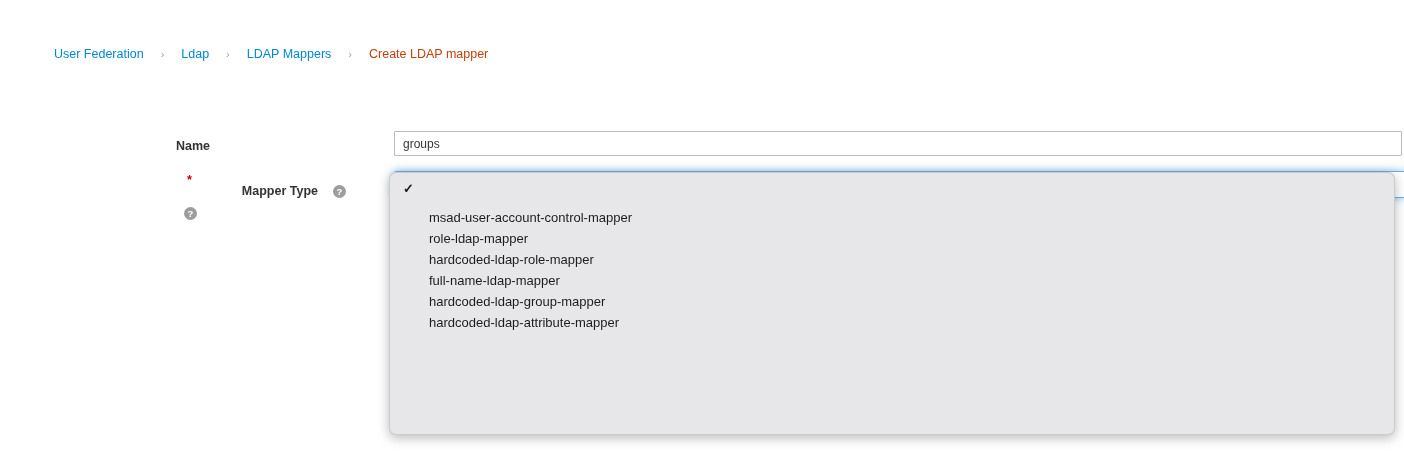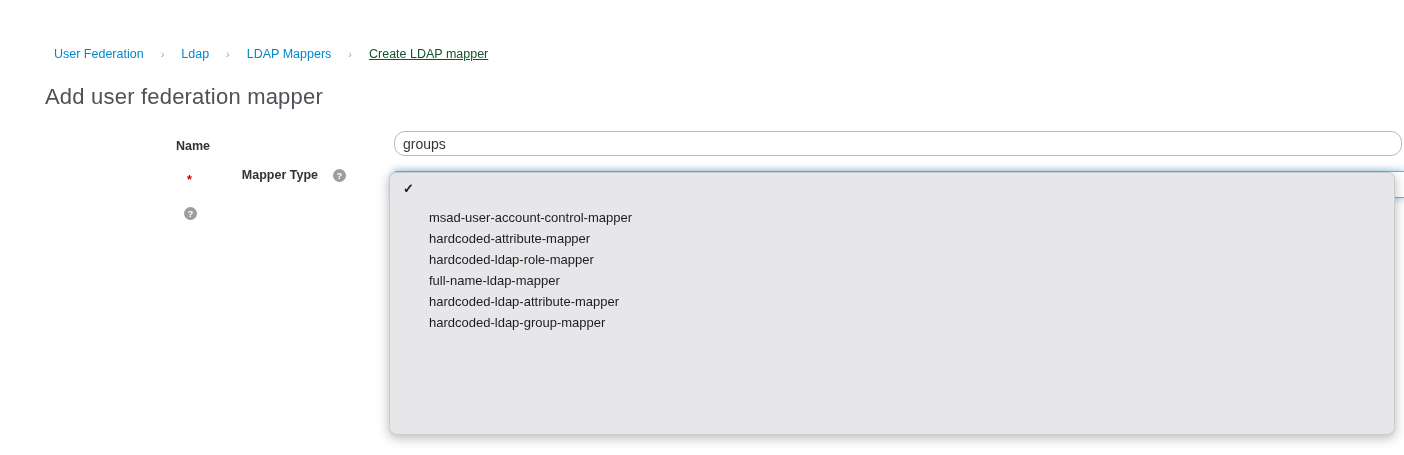--- a/index.html
+++ b/index.html
@@ -13,40 +13,40 @@
   *{box-sizing:border-box;margin:8px;padding:0;}
   html,body{width:1404px;height:455px;background:#ffffff;overflow:hidden;
     font-family:"Liberation Sans", sans-serif;color:var(--text-dark);}
   .page{position:relative;width:1404px;height:455px;}
 
   
   .breadcrumb{position:absolute;left:14px;top:6px;display:flex;align-items:center;
     font-size:12.5px;line-height:16px;}
   .breadcrumb a{color:var(--link-blue);text-decoration:none;cursor:pointer;}
   .crumb-sep{color:#a5a5a5;margin:0 9px;font-size:11px;}
-  .crumb-current{color:#14532d;text-decoration:underline;}
+  .crumb-current{color:#c2410c;}
 
   
   .page-title{position:absolute;left:13px;top:52px;font-size:22px;font-weight:400;
     color:var(--title-grey);letter-spacing:0.2px;}
 
   
   .form-label{position:absolute;left:0;width:322px;display:flex;justify-content:flex-end;
     align-items:center;gap:4px;font-size:12.5px;font-weight:700;color:#333;}
   .label-name{top:99px;flex-direction:column;}
-  .label-mapper{top:128px;}
+  .label-mapper{top:144px;}
   .required{color:#cc0000;font-weight:700;margin-left:1px;}
   .help-icon{display:inline-block;width:13px;height:13px;border-radius:50%;
     background:#9d9d9d;color:#fff;font-size:9.5px;font-weight:700;line-height:13px;
     text-align:center;margin-left:3px;cursor:pointer;}
 
   
   .name-input{position:absolute;left:362px;top:99px;width:1008px;height:25px;
-    border:1px solid #bababa;border-radius:11px;background:#fff;color:var(--text-dark);
-    font-family:"Liberation Sans", sans-serif;font-size:14px;padding:0 8px;outline:none;}
+    border:1px solid #bababa;border-radius:1px;background:#fff;color:var(--text-dark);
+    font-family:"Liberation Sans", sans-serif;font-size:12px;padding:0 8px;outline:none;}
 
   
   .mapper-select{position:absolute;left:362px;top:139px;width:1012px;height:27px;
     background:#fff;border:1px solid var(--focus-blue);border-radius:2px;
     box-shadow:0 0 8px rgba(102,175,233,0.75);cursor:pointer;}
   .select-arrow{position:absolute;right:5px;top:6px;font-size:10px;color:#1d1d1f;
     line-height:7px;display:flex;flex-direction:column;align-items:center;}
 
   
   .dropdown-menu{position:absolute;left:357px;top:140px;width:1006px;height:263px;
@@ -65,21 +65,20 @@
   <nav class="breadcrumb">
       <a>User Federation</a>
       <span class="crumb-sep">›</span>
       <a>Ldap</a>
       <span class="crumb-sep">›</span>
       <a>LDAP Mappers</a>
       <span class="crumb-sep">›</span>
       <span class="crumb-current">Create LDAP mapper</span>
     </nav>
 
-  <h1 class="page-title">Add user federation mapper</h1>
 
   <div class="form-label label-name">
     <span>Name</span>
       <span class="required">*</span>
       <span class="help-icon">?</span>
   </div>
   <input class="name-input" type="text" value="groups" style="">
 
   <div class="form-label label-mapper">
     <span>Mapper Type</span>
@@ -92,30 +91,30 @@
 
   <div class="dropdown-menu">
     <div class="menu-row">
       <span class="checkmark">✓</span>
     </div>
     <div>
         <div class="menu-row">
           <span>msad-user-account-control-mapper</span>
         </div>
         <div class="menu-row">
-          <span>hardcoded-attribute-mapper</span>
+          <span>role-ldap-mapper</span>
         </div>
         <div class="menu-row">
           <span>hardcoded-ldap-role-mapper</span>
         </div>
         <div class="menu-row">
           <span>full-name-ldap-mapper</span>
         </div>
         <div class="menu-row">
-          <span>hardcoded-ldap-attribute-mapper</span>
+          <span>hardcoded-ldap-group-mapper</span>
         </div>
         <div class="menu-row">
-          <span>hardcoded-ldap-group-mapper</span>
+          <span>hardcoded-ldap-attribute-mapper</span>
         </div>
       </div>
   </div>
 
 </div>
 
 </body></html>

